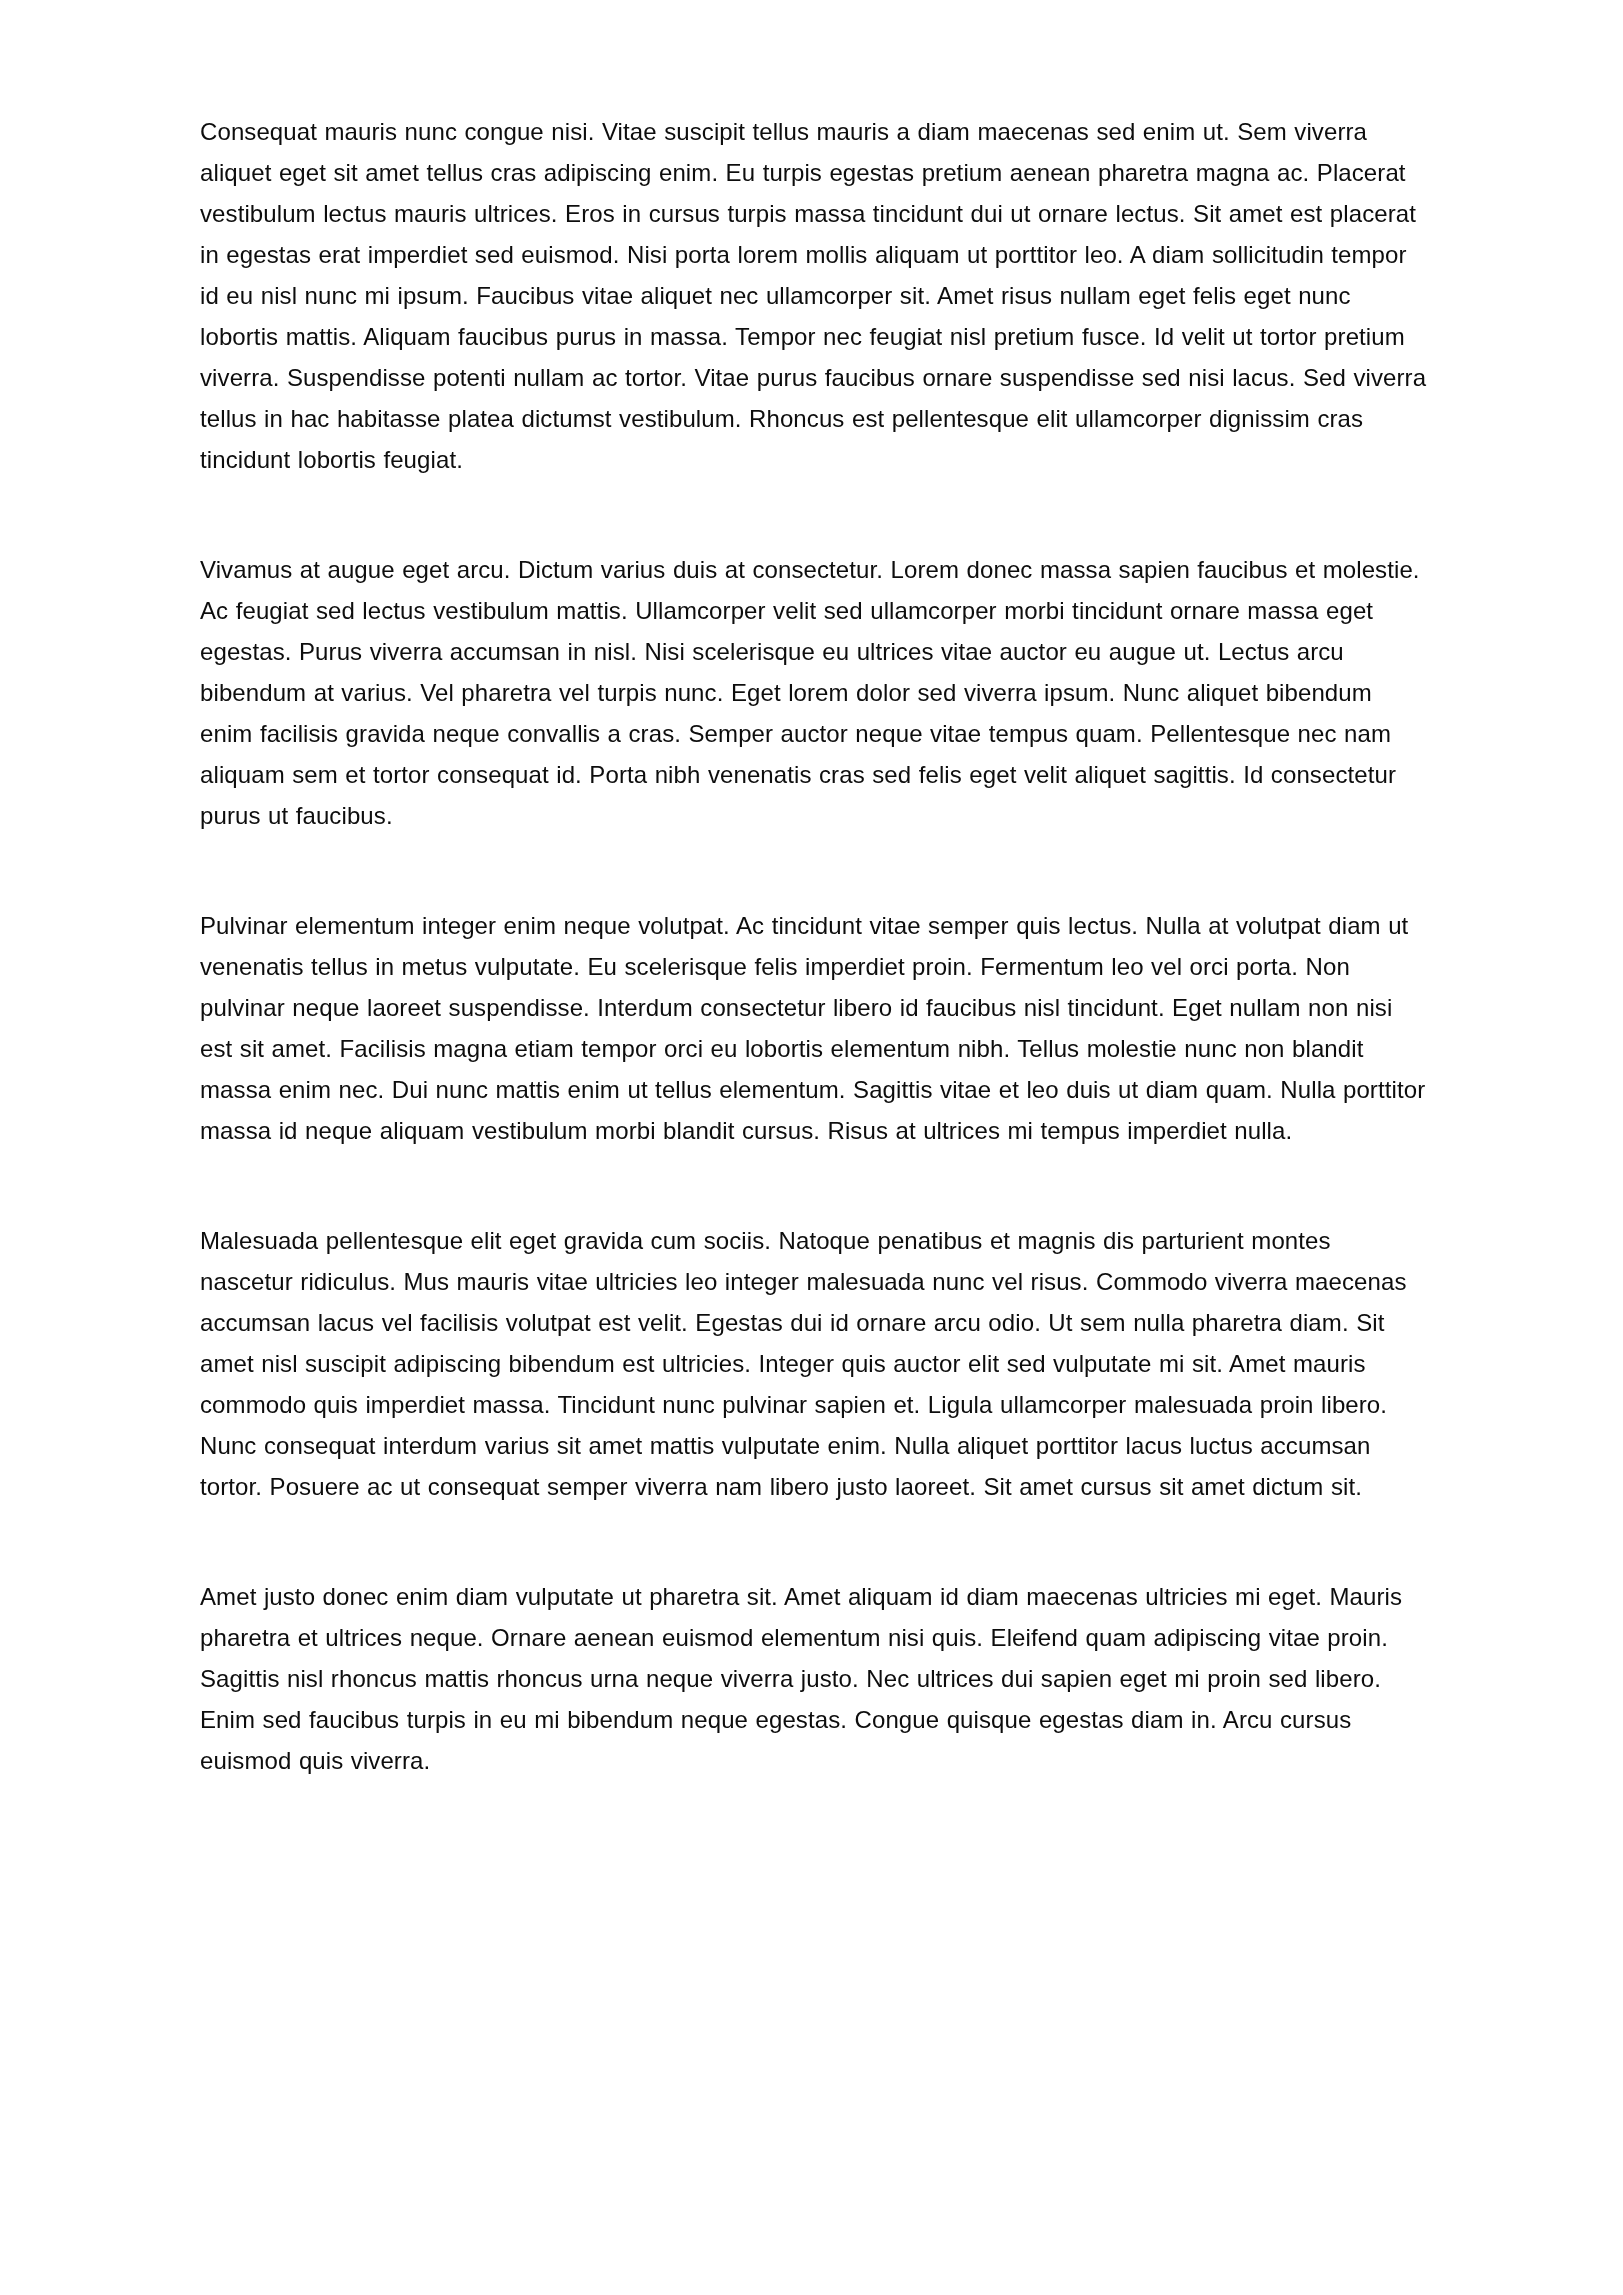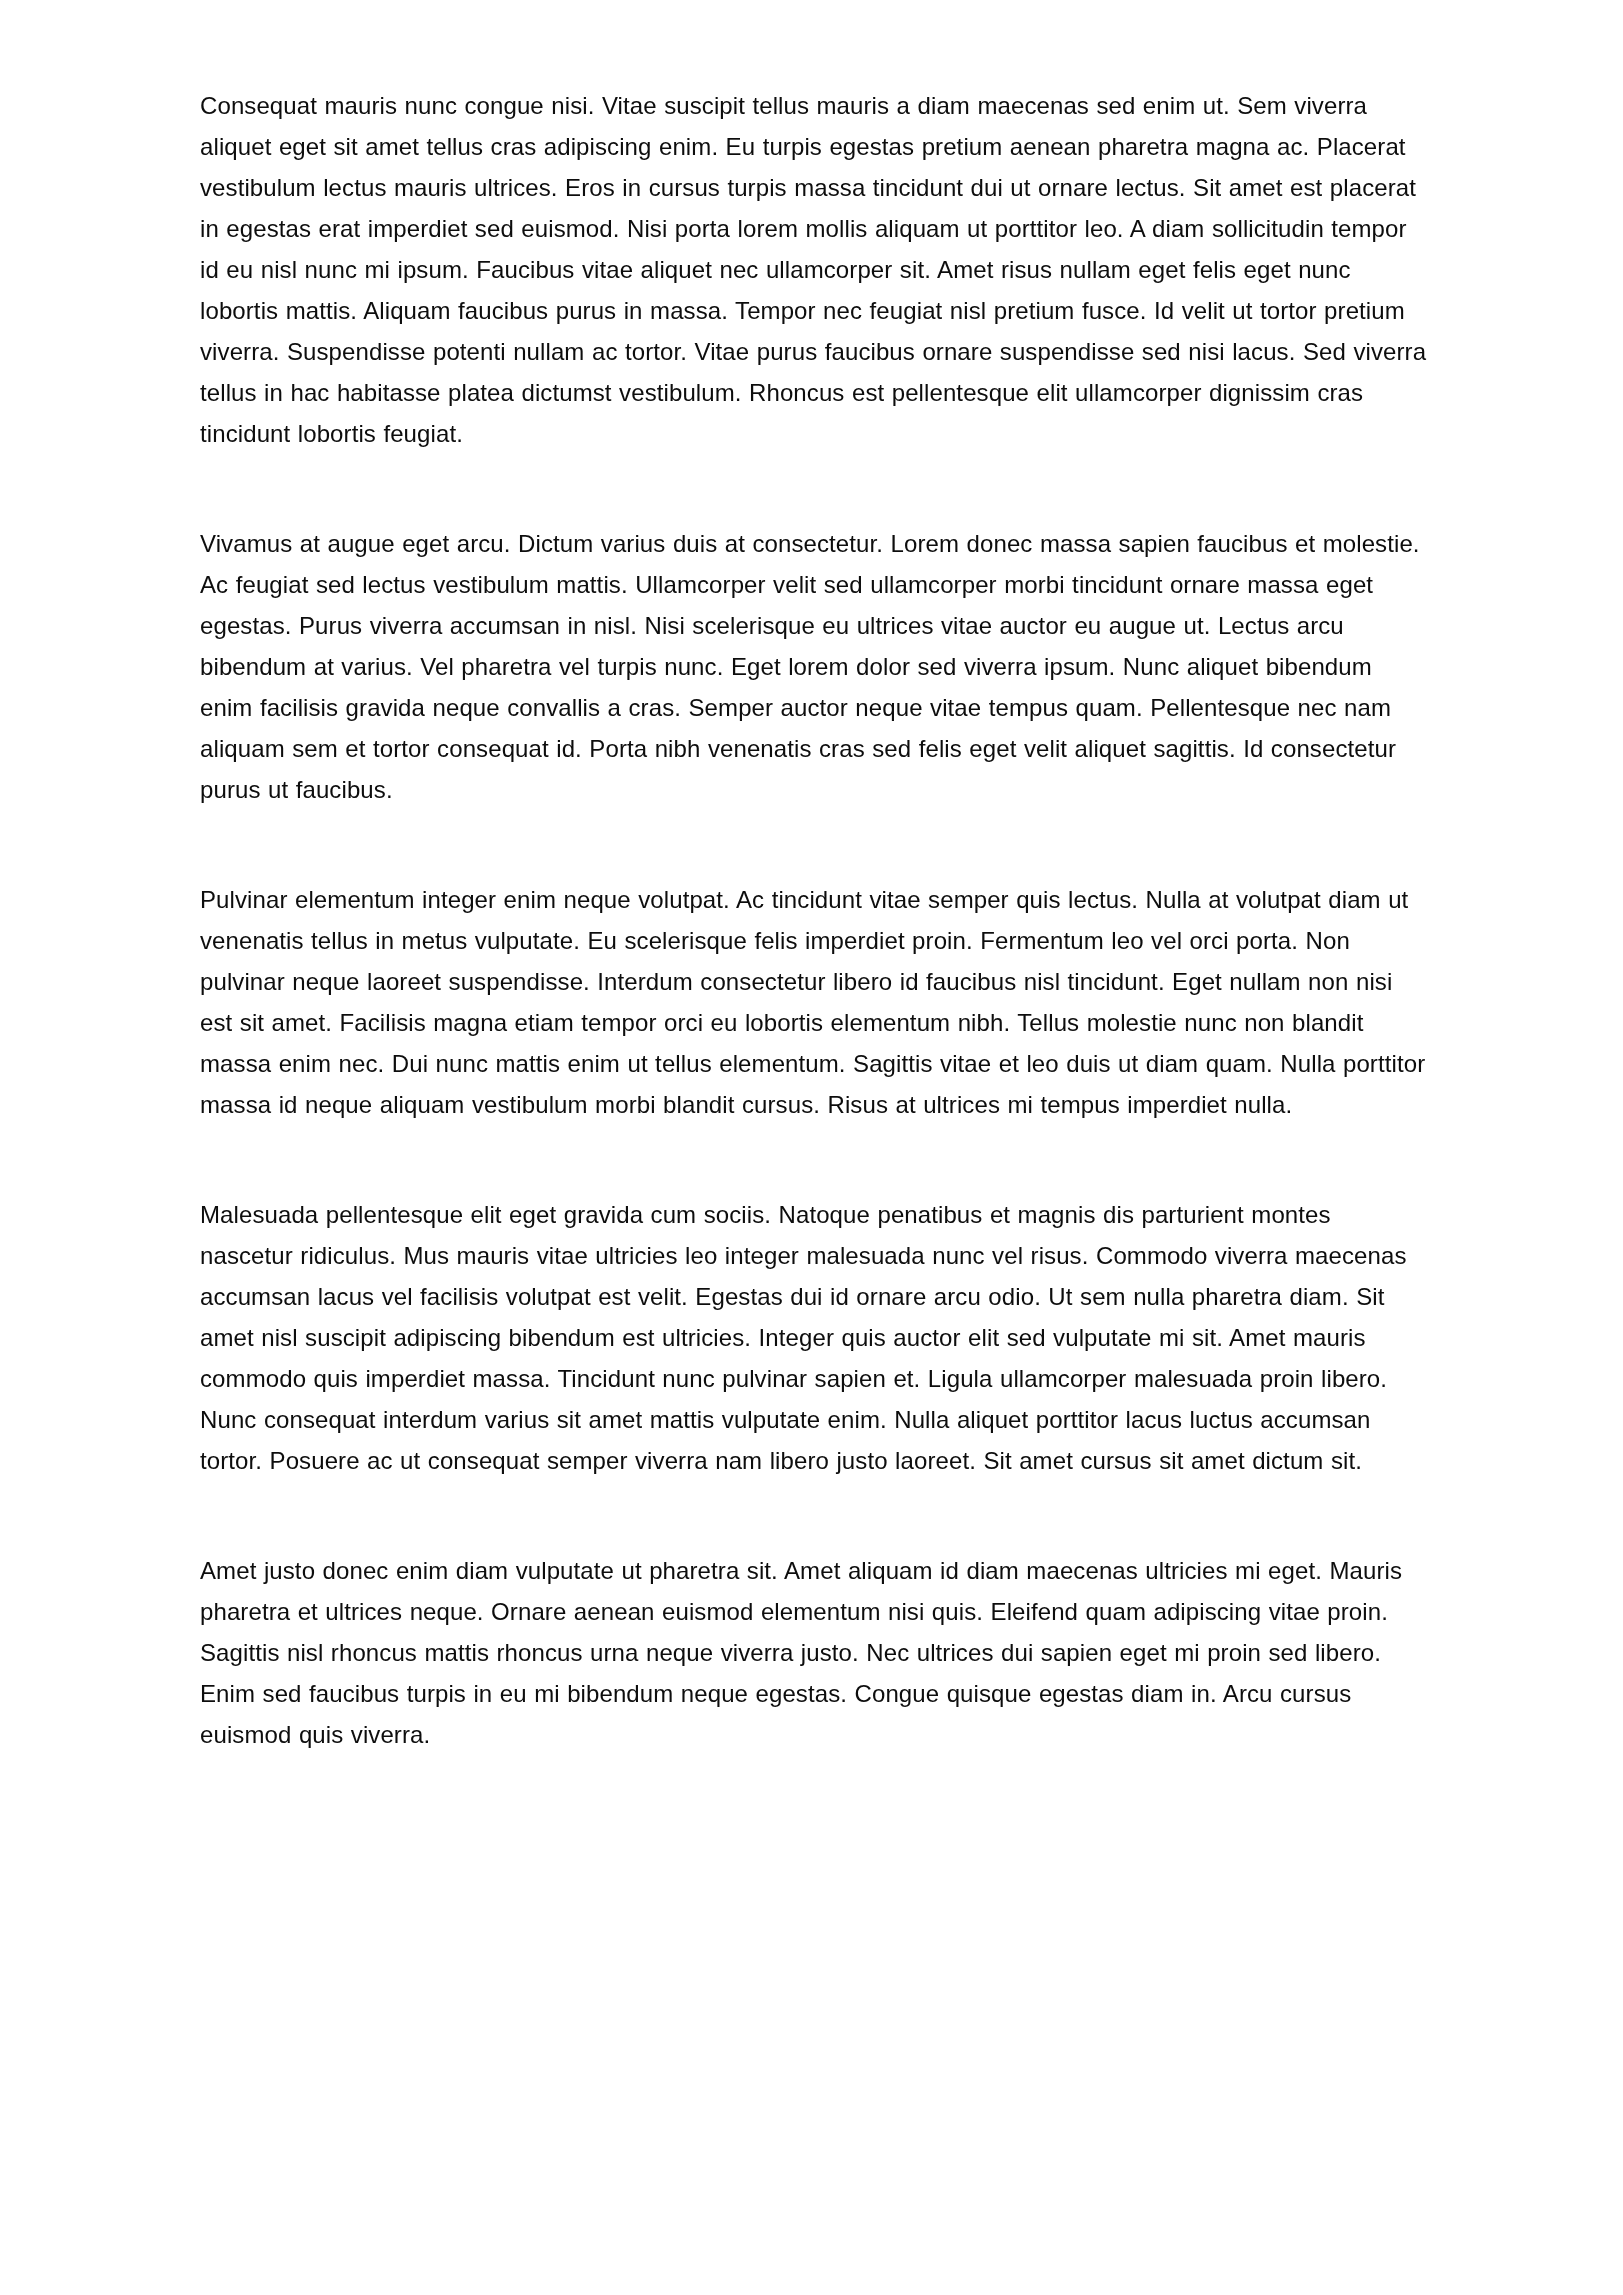--- a/index.html
+++ b/index.html
@@ -15,21 +15,21 @@
     color: #0d0d0d;
   }
   .page {
     position: absolute;
     top: 0;
     left: 0;
     width: 1623px;
     height: 2295px;
     background: #ffffff;
     box-sizing: border-box;
-    padding: 85px 193px 0 200px;
+    padding: 111px 193px 0 200px;
   }
   .doc-body p {
     margin: 0 0 69px 0;
     font-size: 24px;
     line-height: 41px;
     text-align: left;
     letter-spacing: 0.1px;
     word-spacing: 0.7px;
   }
 </style>

